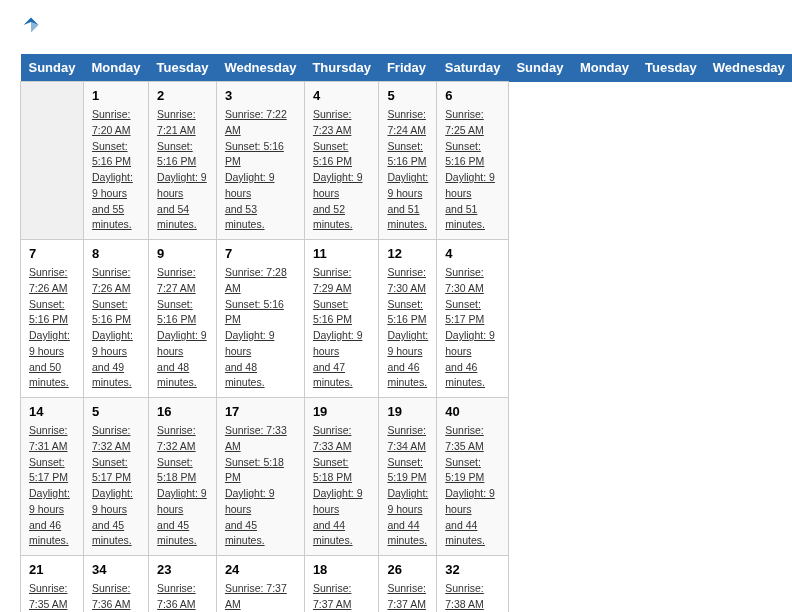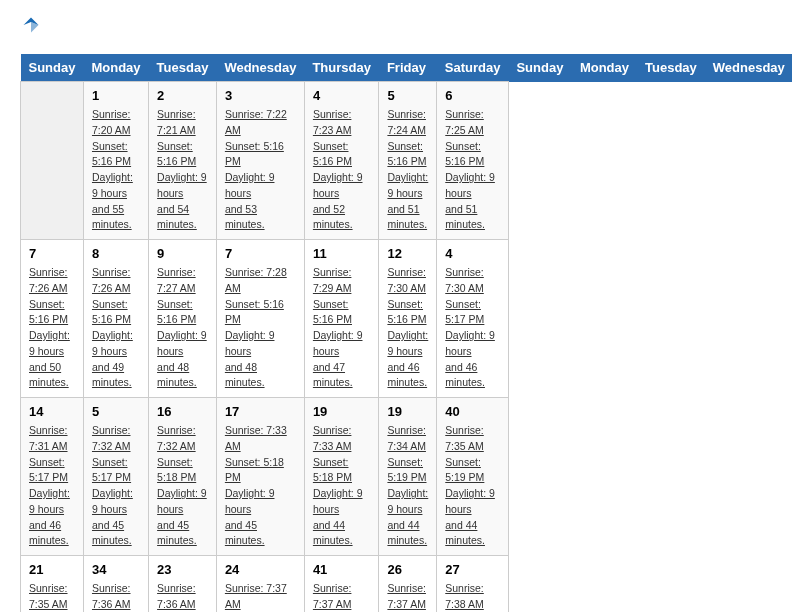--- a/index.html
+++ b/index.html
@@ -232,26 +232,26 @@
         </td>
         <td>
           <span class="day-num">23</span>
           <div class="day-info">Sunrise: 7:36 AM<br>Sunset: 5:21 PM<br>Daylight: 9 hours<br>and 44 minutes.</div>
         </td>
         <td>
           <span class="day-num">24</span>
           <div class="day-info">Sunrise: 7:37 AM<br>Sunset: 5:21 PM<br>Daylight: 9 hours<br>and 44 minutes.</div>
         </td>
         <td>
-          <span class="day-num">41</span>
+          <span class="day-num">18</span>
           <div class="day-info">Sunrise: 7:37 AM<br>Sunset: 5:22 PM<br>Daylight: 9 hours<br>and 44 minutes.</div>
         </td>
         <td>
           <span class="day-num">26</span>
           <div class="day-info">Sunrise: 7:37 AM<br>Sunset: 5:22 PM<br>Daylight: 9 hours<br>and 44 minutes.</div>
         </td>
         <td>
-          <span class="day-num">27</span>
+          <span class="day-num">32</span>
           <div class="day-info">Sunrise: 7:38 AM<br>Sunset: 5:23 PM<br>Daylight: 9 hours<br>and 45 minutes.</div>
         </td>
       </tr>
     </tbody>
 </table>
 
 </body></html>

